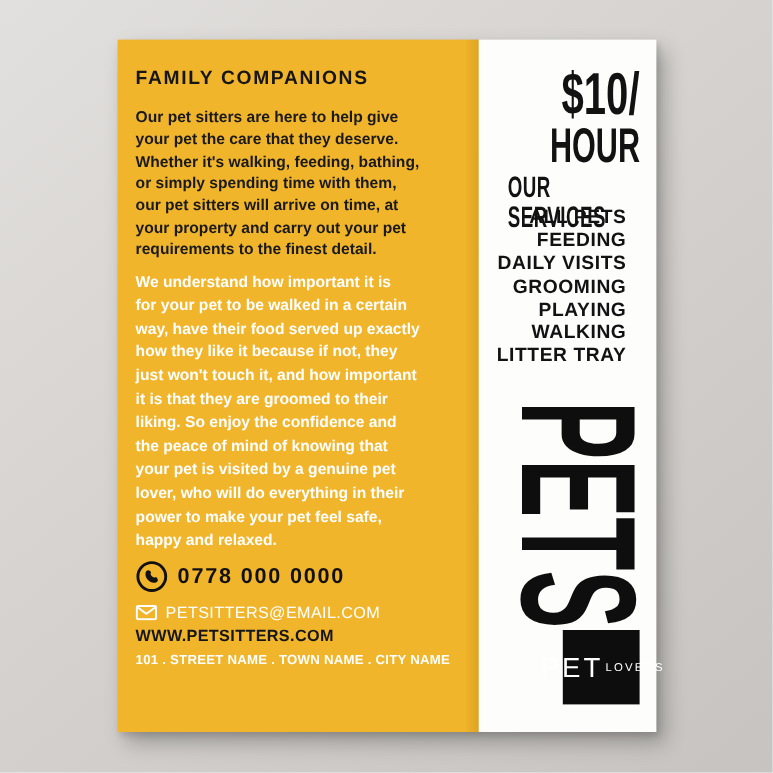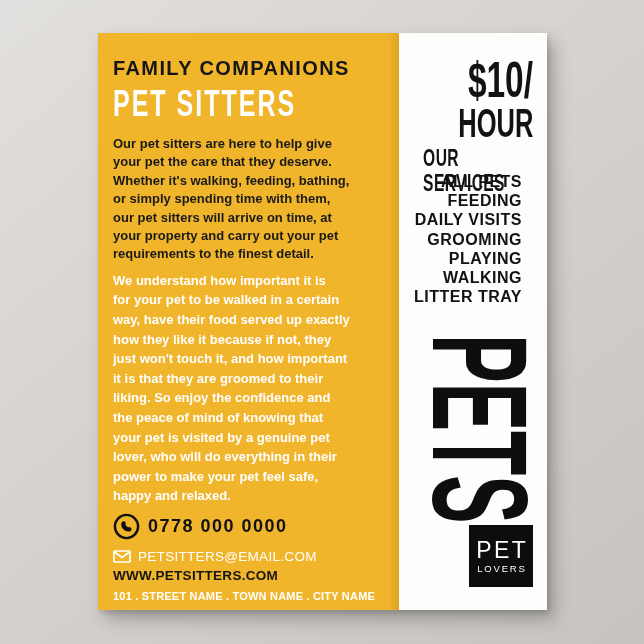--- a/index.html
+++ b/index.html
@@ -4,21 +4,21 @@
 <style>
   html,body{margin:0;padding:0;}
   body{width:644px;height:644px;overflow:hidden;font-family:"Liberation Sans",sans-serif;}
   .stage{position:relative;width:644px;height:644px;
          background:linear-gradient(140deg,#e2e0de 0%,#d5d2cf 45%,#c6c3c0 100%);}
   .poster{position:absolute;left:98px;top:33px;width:449px;height:577px;display:flex;
           box-shadow:7px 9px 16px rgba(0,0,0,.25),2px 3px 5px rgba(0,0,0,.12);}
   
   .panel-left{width:301px;box-sizing:border-box;padding:25px 14px 0 15px;color:#161616;
               background:linear-gradient(to right,#f1b52c 0%,#f1b52c 96%,#dda323 100%);}
-  .tagline{font-weight:bold;font-size:20px;line-height:1.05;letter-spacing:1.4px;color:#161616;}
+  .tagline{font-weight:bold;font-size:16px;line-height:1.05;letter-spacing:1.4px;color:#161616;}
   .title-box{height:37px;margin-top:5px;}
   .title-box span{display:inline-block;color:#ffffff;font-weight:bold;font-size:25px;line-height:1;
                   letter-spacing:2px;transform:scaleY(1.5);transform-origin:left top;}
   .para{font-weight:bold;font-size:13px;white-space:pre-line;}
   .para-1{margin-top:14px;line-height:18.4px;color:#1a1a1a;}
   .para-2{margin-top:7px;line-height:19.6px;color:#ffffff;}
   .phone-row{margin-top:7px;display:flex;align-items:center;gap:8px;}
   .phone-number{font-weight:bold;font-size:18px;letter-spacing:1.5px;color:#111;}
   .email-row{margin-top:9px;display:flex;align-items:center;gap:7px;}
   .email-text{font-weight:normal;font-size:13.5px;letter-spacing:.3px;color:#ffffff;}
@@ -32,36 +32,33 @@
               transform:scale(.85,1.35);transform-origin:right top;}
   .services-heading{position:absolute;top:112px;right:14px;font-weight:bold;font-size:19px;line-height:1;
                     letter-spacing:.5px;transform:scale(.82,1.3);transform-origin:right top;}
   .services{position:absolute;top:139px;right:25px;text-align:right;
             font-weight:bold;font-size:16px;line-height:19.2px;letter-spacing:.5px;}
   .pets-vertical{position:absolute;top:300px;right:14px;width:106px;height:192px;
                  display:flex;align-items:center;justify-content:center;}
   .pets-vertical span{font-weight:bold;font-size:58px;line-height:1;white-space:nowrap;
                       transform:rotate(90deg) scale(1.25,2.35);color:#0e0e0e;}
   .logo{position:absolute;top:492px;right:14px;width:64px;height:62px;background:#0d0d0d;color:#fff;
-        display:flex;flex-direction:column;align-items:center;justify-content:center;}
+        display:flex;flex-direction:row;align-items:center;justify-content:center;}
   .logo-l1{font-size:23px;line-height:1;letter-spacing:2.5px;margin-left:2.5px;font-weight:normal;}
   .logo-l2{font-size:9.5px;line-height:1;letter-spacing:1.8px;margin-left:1.8px;margin-top:2px;font-weight:normal;}
   svg{display:block;}
 </style>
 </head>
 <body>
 
 <div class="stage">
   <div class="poster">
 
     <div class="panel-left">
       <div class="tagline">FAMILY COMPANIONS</div>
-      <div class="title-box">
-        <span>PET SITTERS</span>
-      </div>
       <div class="para para-1">Our pet sitters are here to help give
 your pet the care that they deserve.
 Whether it's walking, feeding, bathing,
 or simply spending time with them,
 our pet sitters will arrive on time, at
 your property and carry out your pet
 requirements to the finest detail.</div>
       <div class="para para-2">We understand how important it is
 for your pet to be walked in a certain
 way, have their food served up exactly

